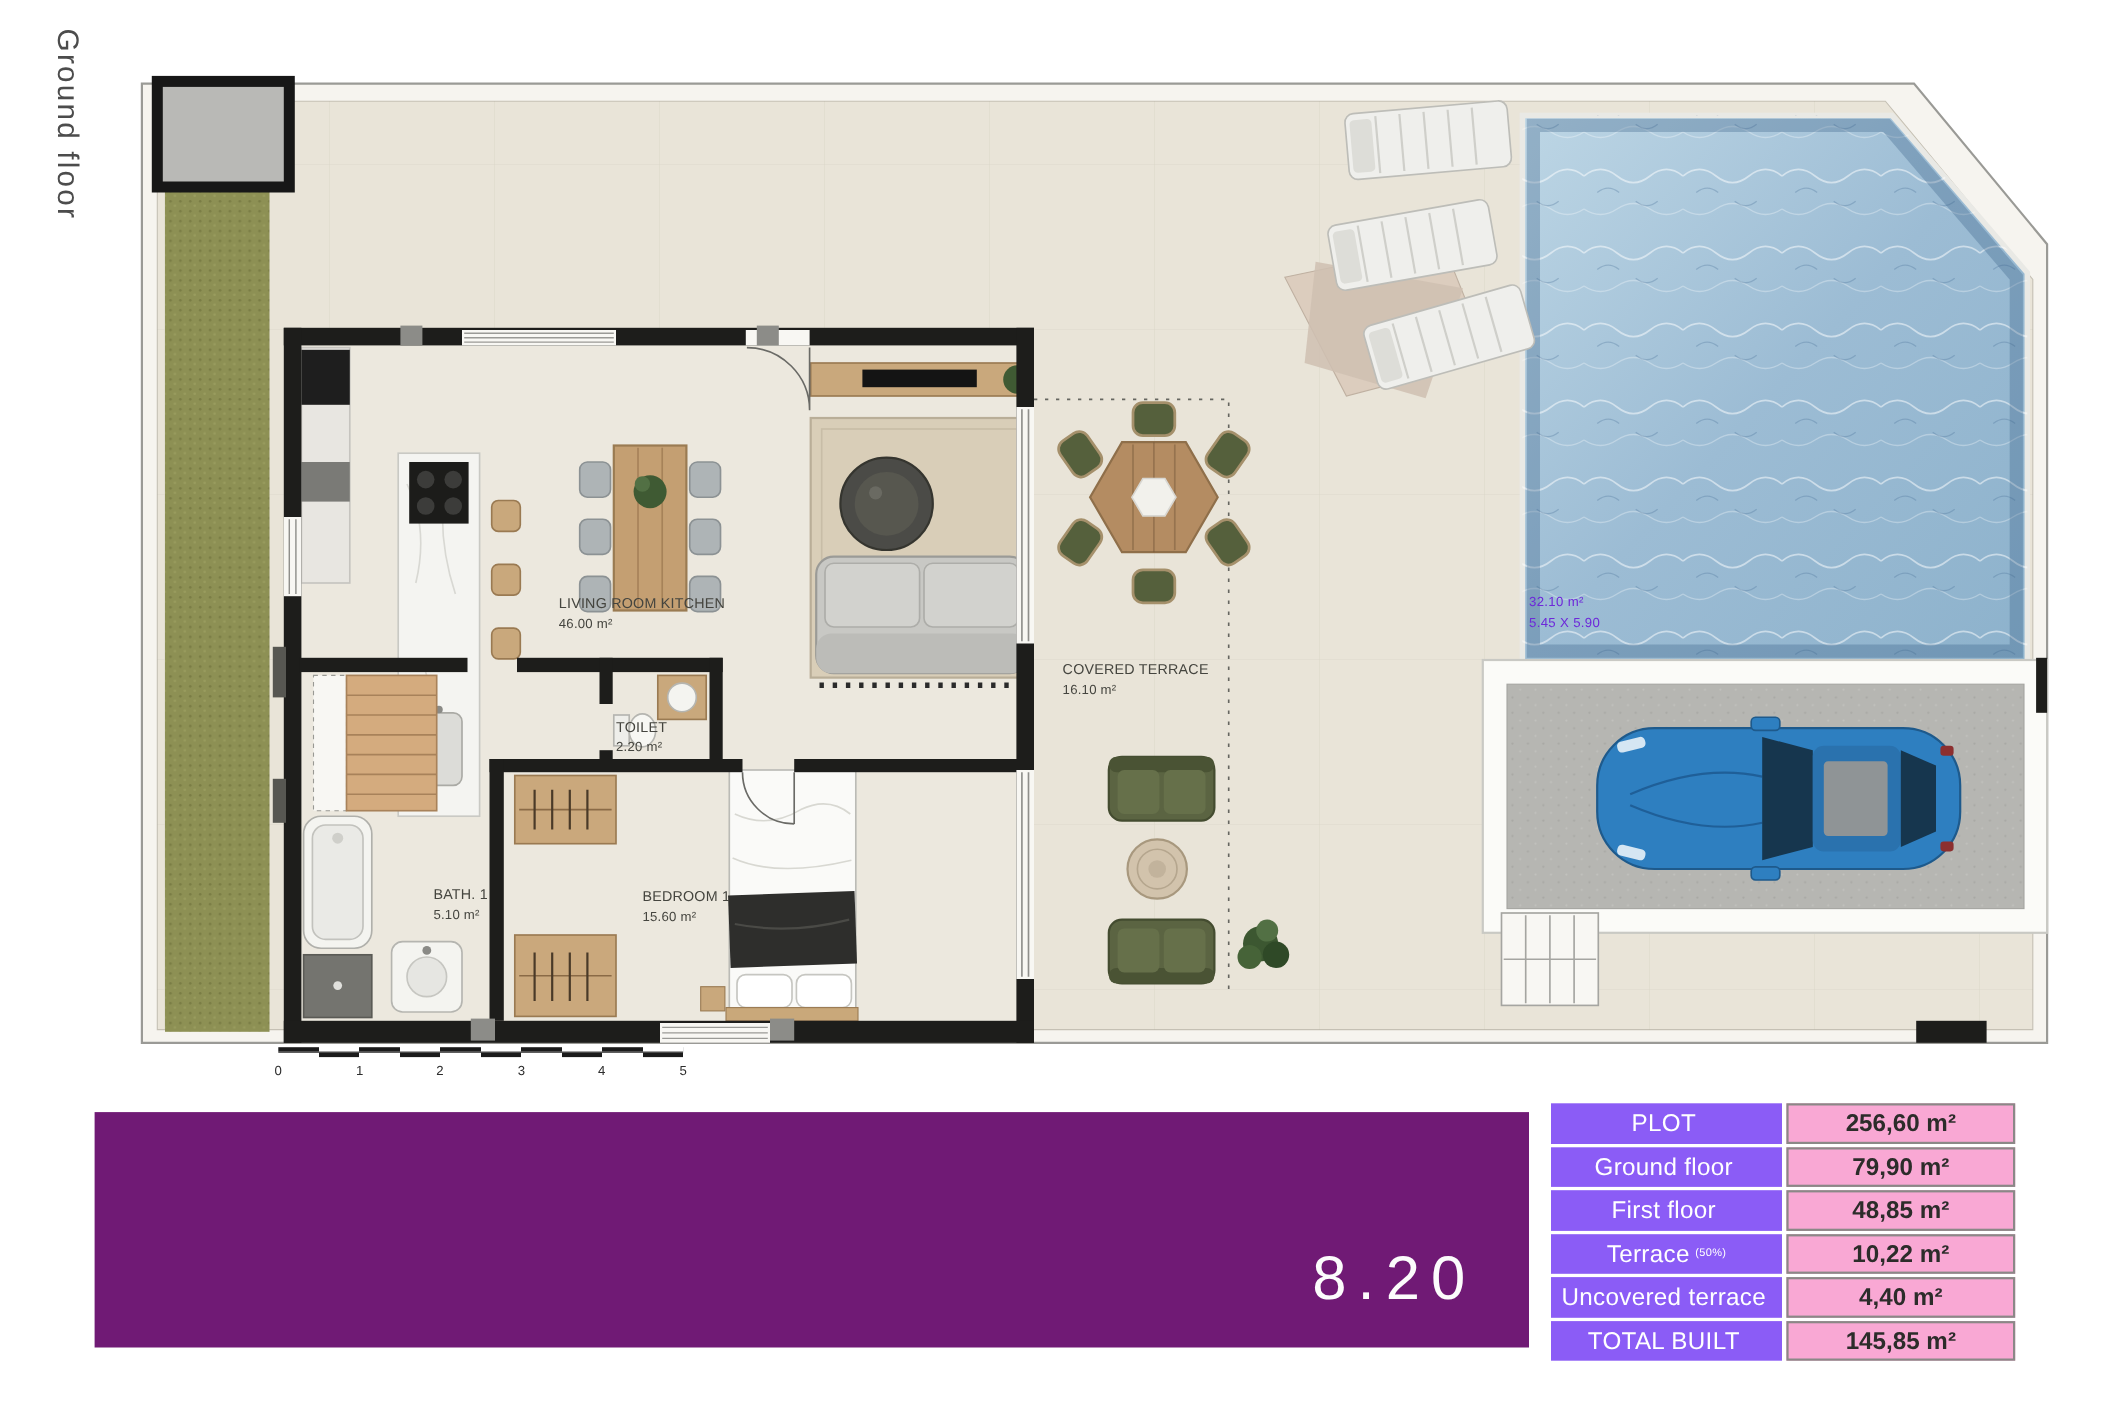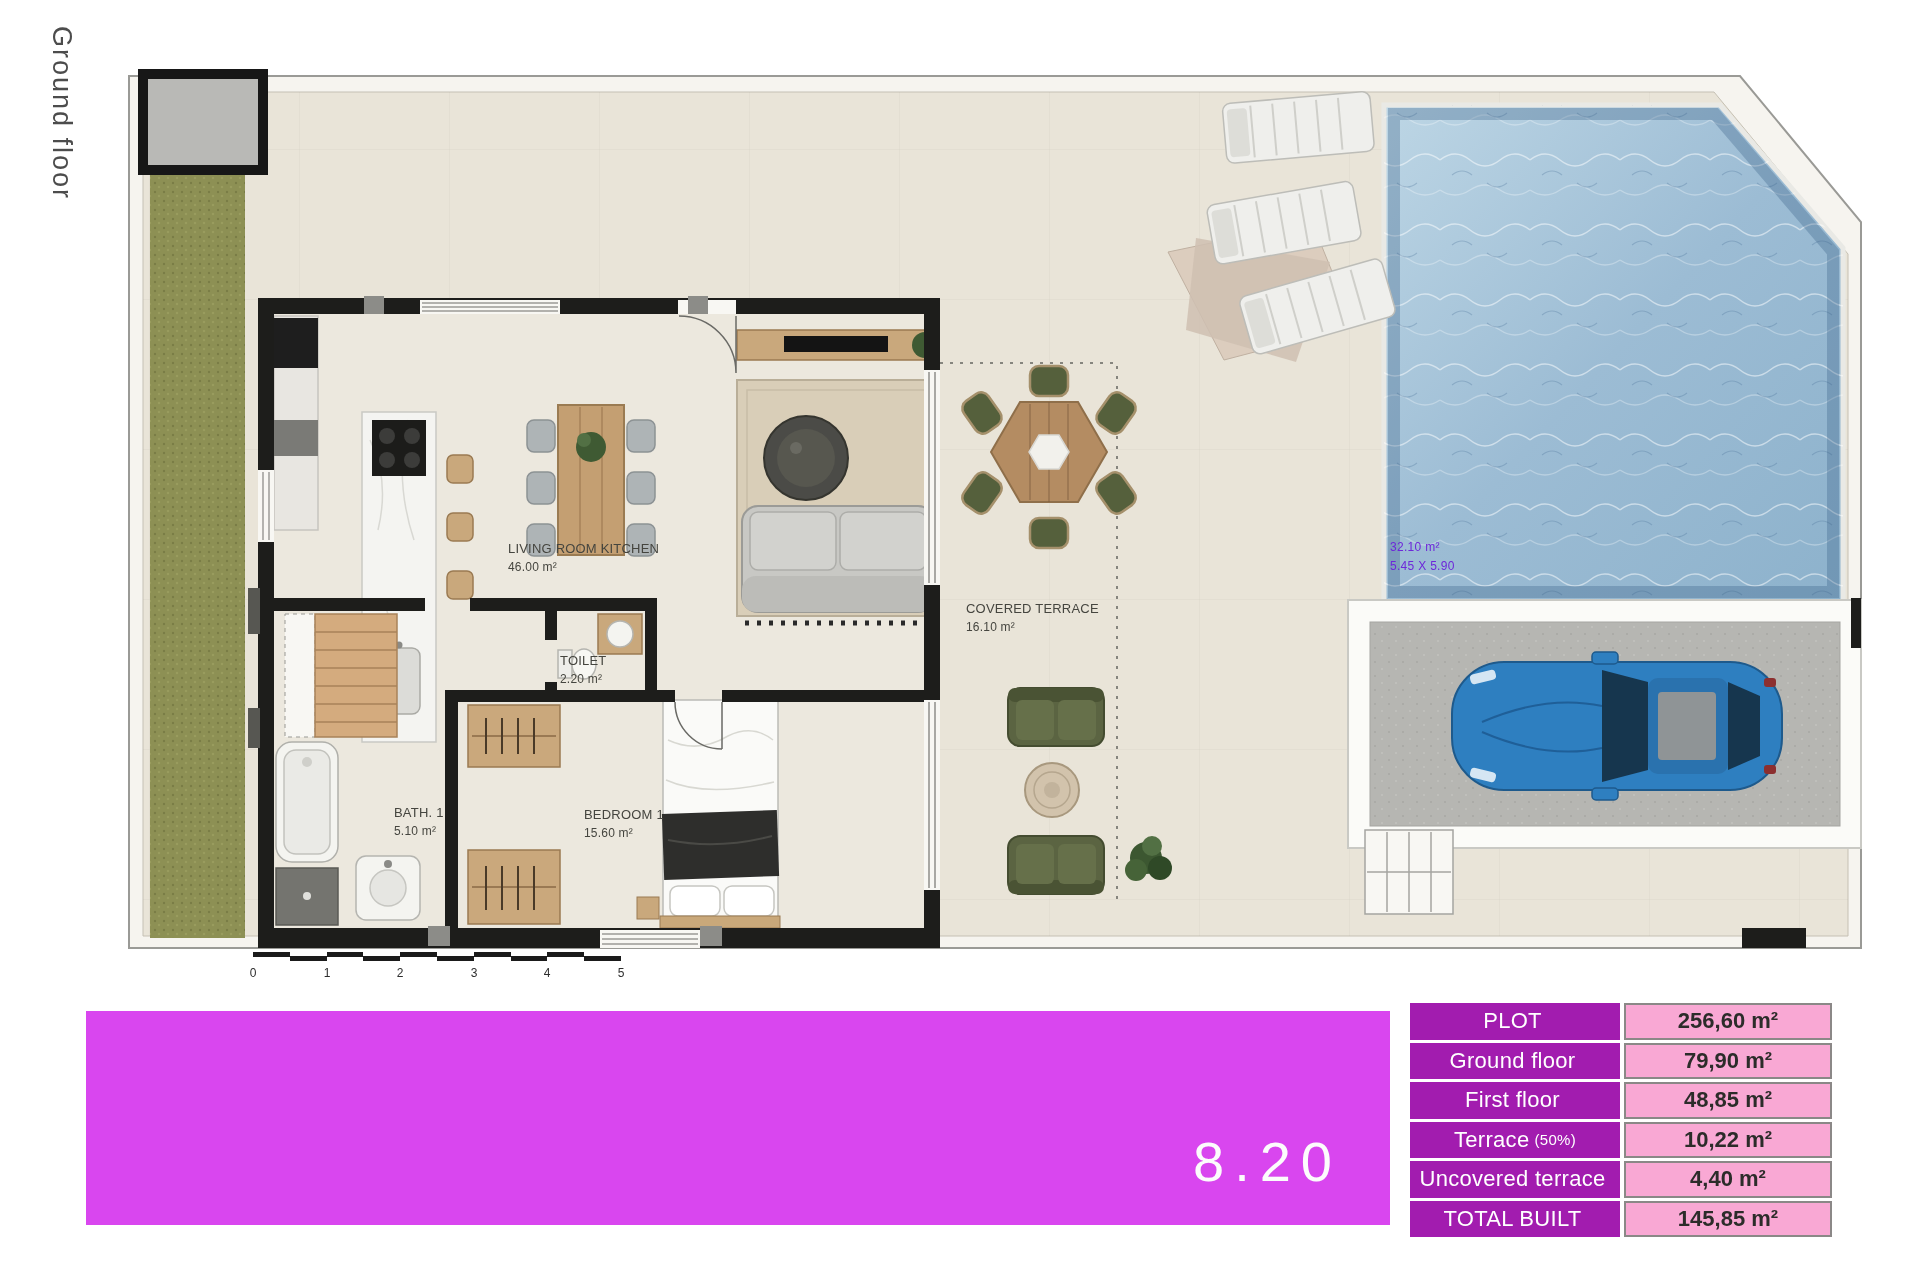--- a/index.html
+++ b/index.html
@@ -11,29 +11,29 @@
   .room-label{position:absolute;color:#45453f;font-size:13px;line-height:1.35;letter-spacing:.2px;white-space:nowrap;}
   .room-label .area{font-size:12px;}
   .pool-label{position:absolute;color:#6d28d9;font-size:12px;line-height:1.55;letter-spacing:.3px;white-space:nowrap;}
   
   .scale-bar{position:absolute;left:253px;top:952px;width:368px;height:34px;}
   .sb-row{position:absolute;left:0;width:368px;height:4px;}
   .sb-row.r1{top:0;background:repeating-linear-gradient(90deg,#1b1b1b 0 36.8px,rgba(0,0,0,0) 36.8px 73.6px);border-bottom:1px solid #1b1b1b;}
   .sb-row.r2{top:5px;background:repeating-linear-gradient(90deg,rgba(0,0,0,0) 0 36.8px,#1b1b1b 36.8px 73.6px);}
   .sb-tick{position:absolute;top:14px;transform:translateX(-50%);font-size:12px;color:#2d2d2d;}
   
-  .banner{position:absolute;left:86px;top:1011px;width:1304px;height:214px;background:#d946ef;}
+  .banner{position:absolute;left:86px;top:1011px;width:1304px;height:214px;background:#701a75;}
   .banner-number{position:absolute;right:48px;top:118px;font-size:56px;font-weight:300;
         letter-spacing:10px;color:#fcfcfc;}
   
   .areas-table{position:absolute;left:1410px;top:1003px;width:422px;}
   .at-row{display:flex;height:36.5px;margin-bottom:3px;column-gap:4px;}
-  .at-label{width:210px;background:#a21caf;color:#ffffff;display:flex;align-items:center;justify-content:center;
+  .at-label{width:210px;background:#8b5cf6;color:#ffffff;display:flex;align-items:center;justify-content:center;
         font-size:22px;letter-spacing:.3px;}
-  .at-label .note{font-size:15px;margin-left:5px;}
+  .at-label .note{font-size:10px;margin-left:5px;}
   .at-value{flex:1;background:#f9a8d4;border:2px solid #8b8887;color:#2c2c2a;display:flex;align-items:center;
         justify-content:center;font-size:22px;font-weight:700;}
 </style>
 </head>
 <body>
 
 <div class="page">
 
   <div class="vertical-title">Ground floor</div>
 

